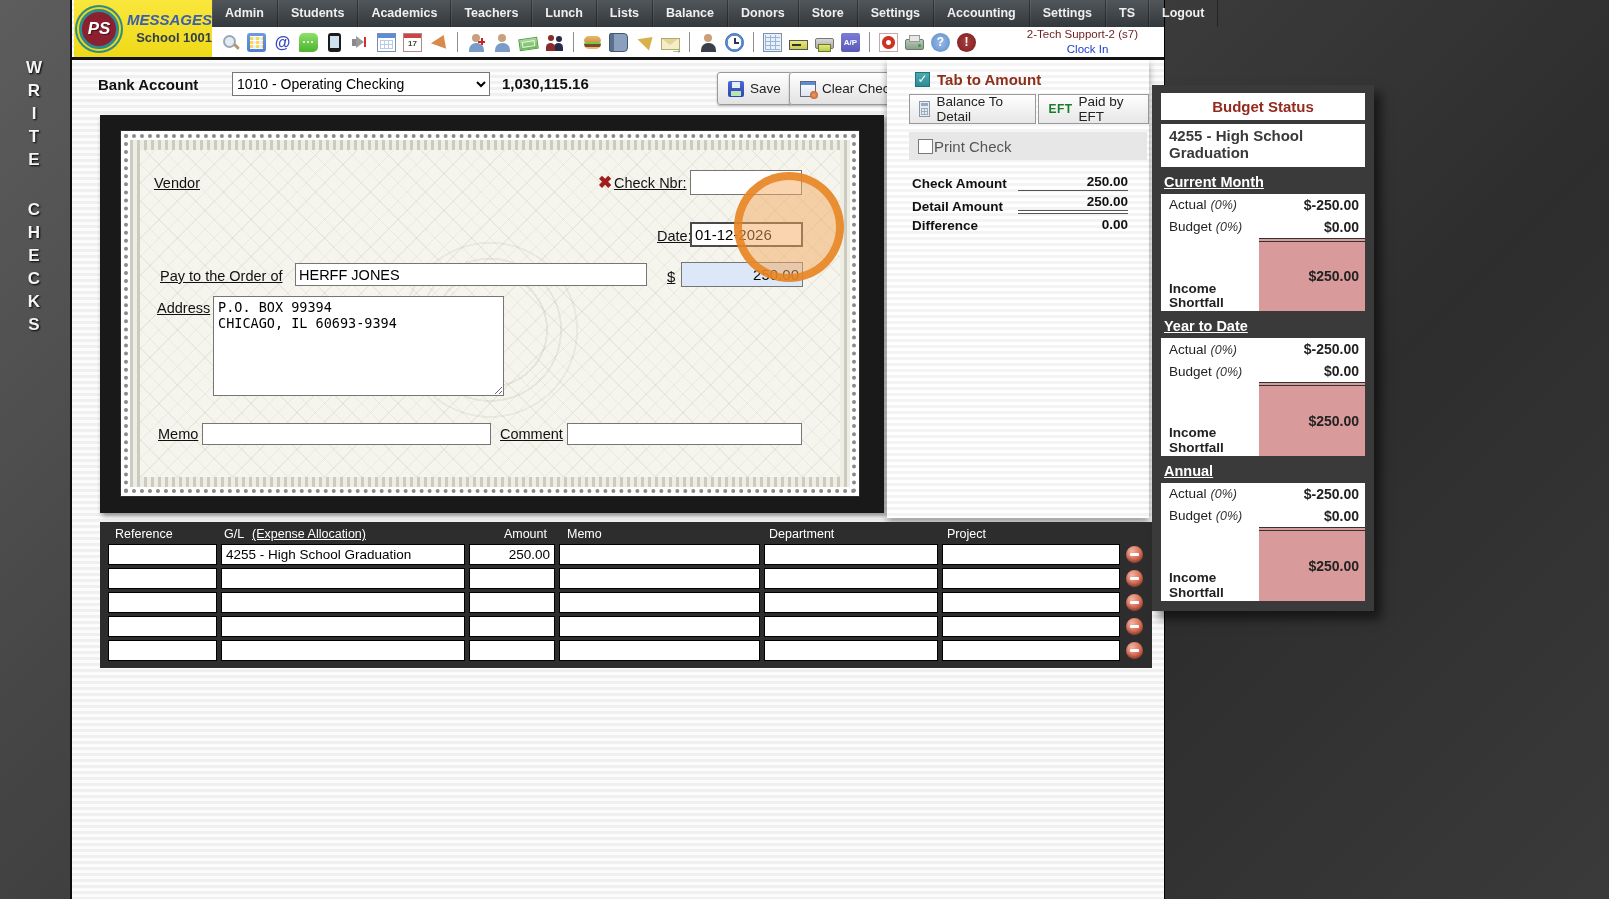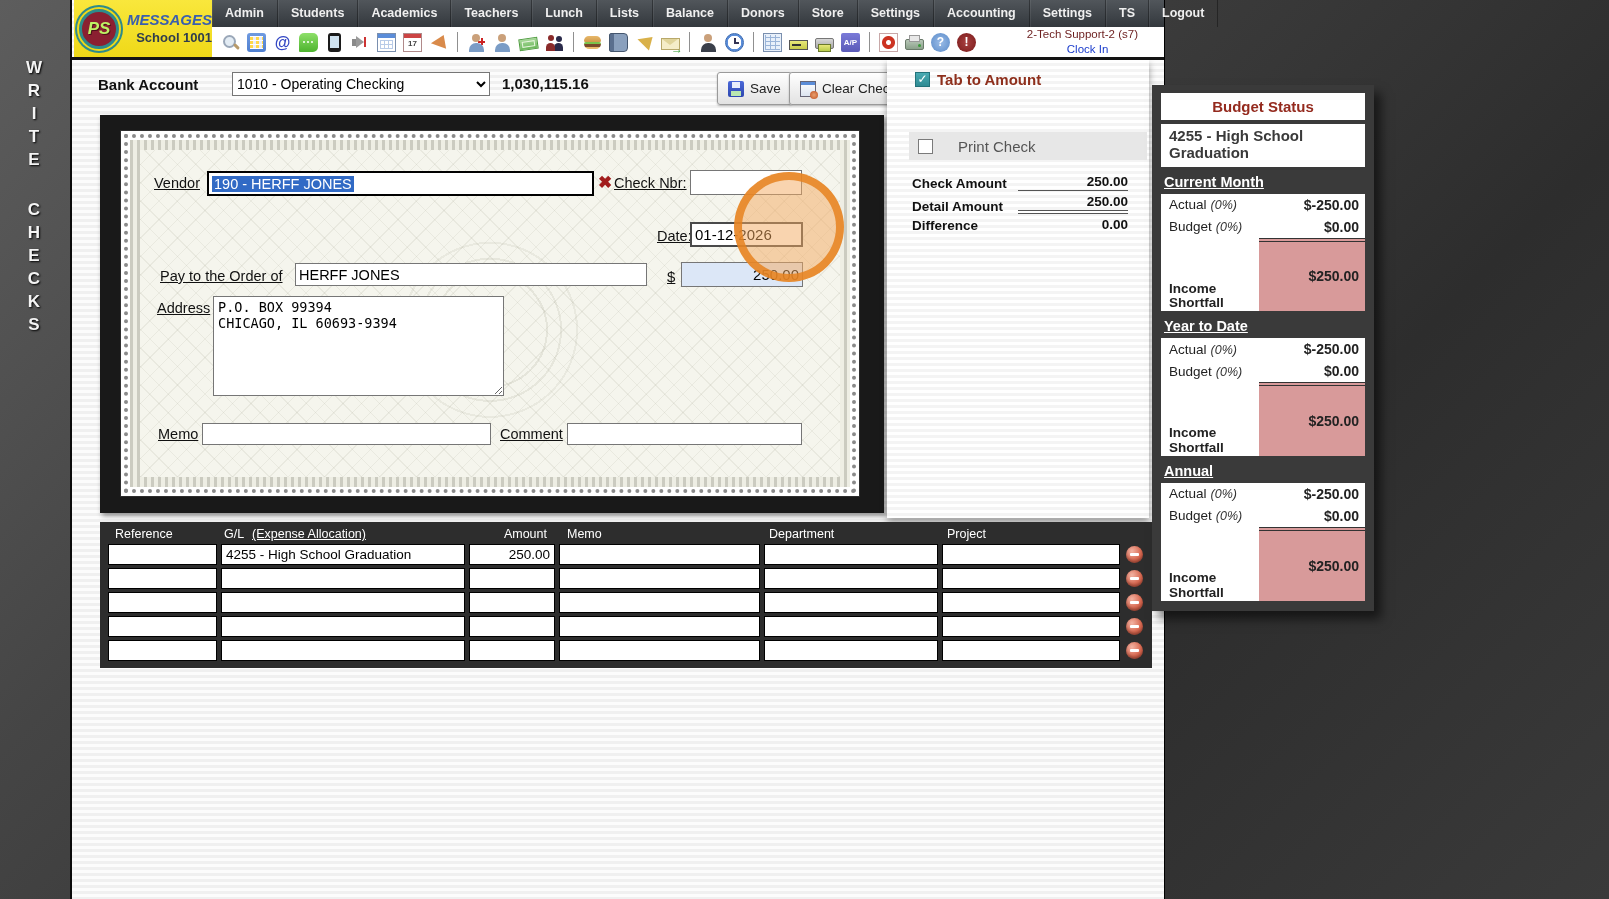--- a/index.html
+++ b/index.html
@@ -20,21 +20,21 @@
   .app{position:absolute;left:70px;top:0;width:1095px;height:899px;
     background:repeating-linear-gradient(180deg,#fcfcfc 0 3px,#f0f0f0 3px 6px);
     border-left:2px solid #0c0c0c;border-right:1px solid #000;}
 
   
   .logo{position:absolute;left:2px;top:0;width:138px;height:57px;
     background:linear-gradient(#f9e73c,#efd918);display:flex;align-items:center;padding-left:5px;}
   .badge{width:40px;height:40px;border-radius:50%;background:#8b2031;position:relative;flex:0 0 auto;
     border:3px solid #2e8b8b;box-shadow:0 0 0 2px #efd918,0 0 0 4px #2e8b8b;}
   .badge span{position:absolute;inset:0;display:flex;align-items:center;justify-content:center;
-    color:#bef264;font-weight:bold;font-style:italic;font-size:17px;text-shadow:1px 1px 0 #4a1018;}
+    color:#ffffff;font-weight:bold;font-style:italic;font-size:17px;text-shadow:1px 1px 0 #4a1018;}
   .brand{margin-left:8px;line-height:1.1;}
   .brand-name{color:#3a5fae;font-weight:bold;font-style:italic;font-size:15px;}
   .brand-school{color:#2f3d4e;font-weight:bold;font-size:13px;text-align:right;margin-top:3px;}
 
   
   .menu-bar{position:absolute;left:140px;top:0;right:0;height:27px;display:flex;
     background:linear-gradient(#51565b,#33383d);}
   .menu-item{padding:0 13px;line-height:27px;color:#efefef;font-weight:bold;font-size:12.5px;
     border-right:1px solid rgba(0,0,0,.35);box-shadow:inset 1px 0 0 rgba(255,255,255,.07);cursor:pointer;}
 
@@ -155,21 +155,21 @@
   .tab-label{font-weight:bold;font-size:15px;color:#8e2f1c;}
   .panel-btns{position:absolute;left:22px;top:34px;display:flex;gap:2px;}
   .panel-btn{height:30px;display:inline-flex;align-items:center;gap:6px;padding:0 9px;
     background:linear-gradient(#fefefe,#e7e7e7);border:1px solid #999;font-size:13.5px;color:#222;cursor:pointer;}
   .calc-ic{width:13px;height:16px;background:#e7ecf4;border:1px solid #8899aa;position:relative;}
   .calc-ic::before{content:"";position:absolute;left:1px;right:1px;top:1px;height:3px;background:#9ab;}
   .calc-ic::after{content:"";position:absolute;left:1px;right:1px;top:6px;bottom:1px;
     background-image:repeating-linear-gradient(0deg,#9ab 0 1px,transparent 1px 3px),repeating-linear-gradient(90deg,#9ab 0 1px,transparent 1px 3px);}
   .eft-badge{color:#1c7a2c;font-weight:bold;font-size:12px;letter-spacing:.5px;}
   .print-row{position:absolute;left:22px;top:72px;width:238px;height:28px;background:#e7e7e7;
-    display:flex;align-items:center;gap:25px;padding-left:9px;color:#555;font-size:15px;}
+    display:flex;align-items:center;gap:1px;padding-left:9px;color:#555;font-size:15px;}
   .amt-rows{position:absolute;left:15px;top:112px;width:232px;}
   .amt-row{display:flex;align-items:flex-end;padding:2px 6px 1px 10px;}
   .amt-row .l{flex:1;font-weight:bold;font-size:13.5px;color:#111;}
   .amt-row .v{width:110px;text-align:right;font-weight:bold;font-size:13.5px;color:#111;padding-bottom:1px;}
   .amt-row.u1 .v{border-bottom:1px solid #555;}
   .amt-row.u2 .v{border-bottom:4px double #555;}
 
   
   .grid-panel{position:absolute;left:28px;top:522px;width:1052px;height:146px;background:#2d2d2d;}
   .g-head{position:absolute;top:5px;left:0;width:100%;height:14px;color:#fff;font-size:12.5px;}
@@ -315,23 +315,20 @@
       <span>Clear Check</span>
     </div>
   </div>
 
   <div class="check-panel">
     <div class="check">
       <div class="c-dots">
           <div class="c-lace">
             <div class="c-face">
         <div class="lab" style="left:14px;top:25px;">Vendor</div>
-        <div class="vendor-box">
-                <span>190 - HERFF JONES</span>
-              </div>
         <div class="red-x">✖</div>
         <div class="lab" style="left:474px;top:25px;">Check Nbr:</div>
         <input class="fld" style="left: 550px; top: 20px; width: 112px; height: 25px;" value="">
         <div class="lab" style="left:517px;top:78px;">Date:</div>
         <input class="fld" style="left: 550px; top: 72px; width: 113px; height: 25px; border: 2px solid rgb(74, 74, 74); font-size: 15px;" value="01-12-2026">
         <div class="lab" style="left:20px;top:118px;">Pay to the Order of</div>
         <input class="fld" style="left: 155px; top: 113px; width: 352px; height: 23px;" value="HERFF JONES">
         <div class="lab" style="left:527px;top:118px;font-size:15px;">$</div>
         <input class="fld amount-fld" style="left: 541px; top: 112px; width: 122px; height: 25px;" value="250.00">
         <div class="lab" style="left:17px;top:150px;">Address</div>
@@ -345,20 +342,30 @@
           </div>
         </div>
     </div>
   </div>
 
   <div class="right-panel">
     <div class="tab-row">
       <span class="cb"></span>
       <span class="tab-label">Tab to Amount</span>
     </div>
+    <div class="panel-btns">
+      <div class="panel-btn">
+        <span class="calc-ic"></span>
+        <span>Balance To Detail</span>
+      </div>
+      <div class="panel-btn">
+        <span class="eft-badge">EFT</span>
+        <span>Paid by EFT</span>
+      </div>
+    </div>
     <div class="print-row">
       <span class="cb-empty"></span>
       <span>Print Check</span>
     </div>
     <div class="amt-rows">
       <div class="amt-row u1">
         <span class="l">Check Amount</span>
         <span class="v">250.00</span>
       </div>
       <div class="amt-row u2">

